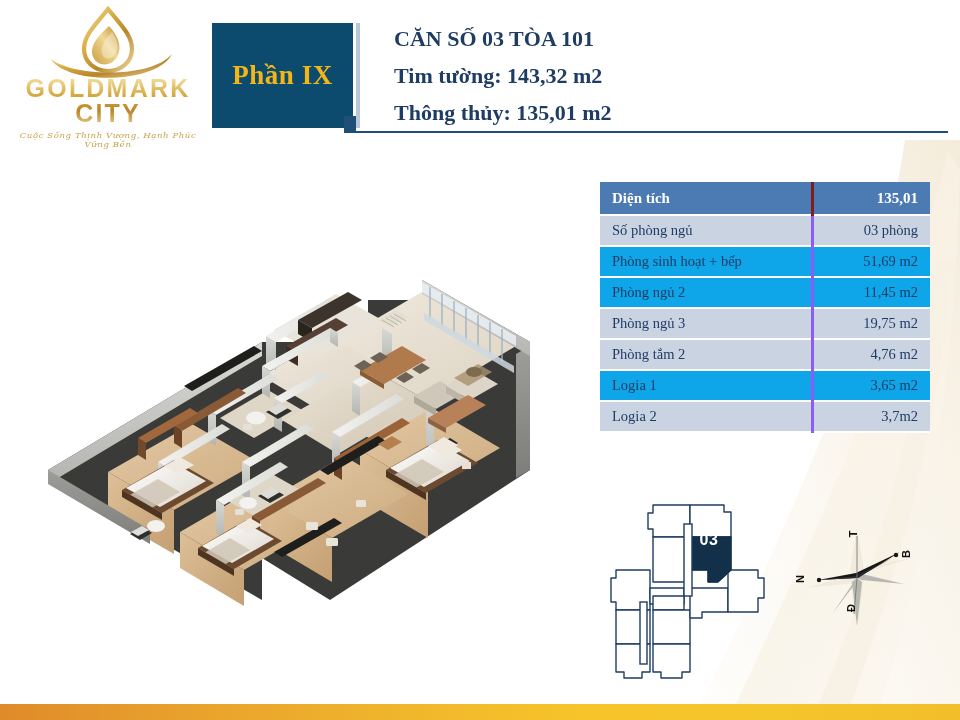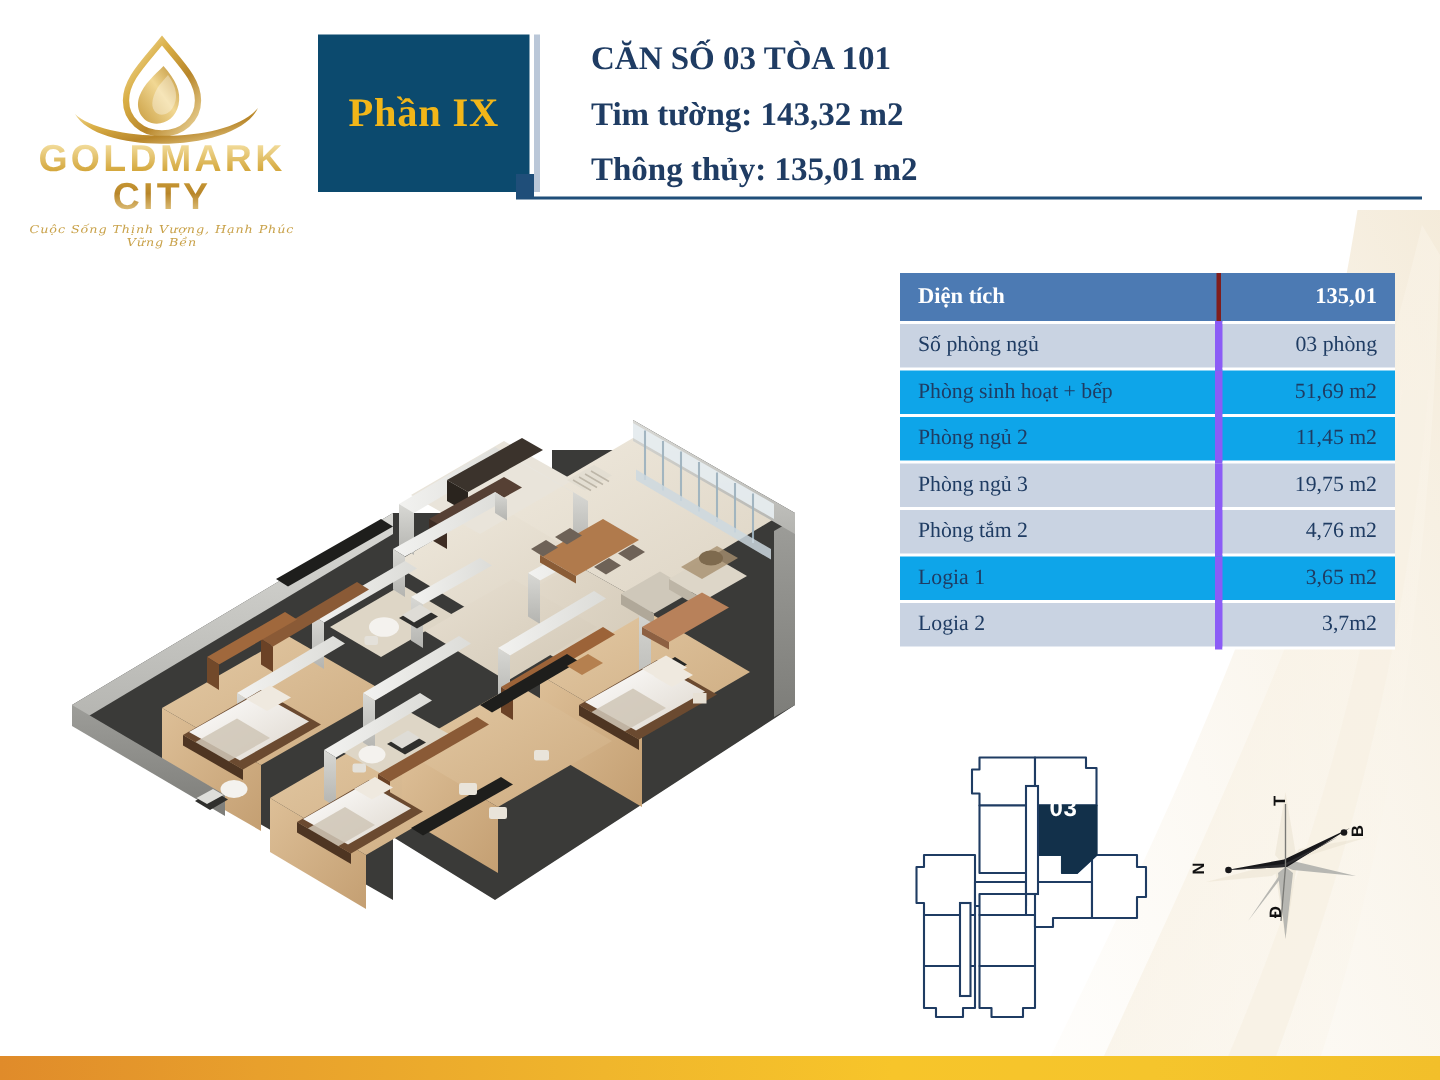--- a/index.html
+++ b/index.html
@@ -47,21 +47,21 @@
     left: 0;
     top: 0;
     width: 960px;
     height: 146px;
     z-index: 4;
   }
 
   #logo-block {
     position: absolute;
     left: 8px;
-    top: 22px;
+    top: 4px;
     width: 200px;
     height: 122px;
     text-align: center;
   }
   #logo-mark {
     width: 200px;
     height: 74px;
     display: block;
   }
   #logo-wordmark {
@@ -187,21 +187,21 @@
     height: 33px;
   }
   #spec-table tr.hdr td.v {
     border-left: 3px solid #7f1d1d;
     margin-left: 40px;
   }
   #spec-table tr.r-odd td { background: #c9d3e2; margin-top: 47px; }
   #spec-table tr.r-even td { background: #0ea5e9; }
   #spec-table td.v {
     text-align: right;
-    border-left: 5px solid #8b5cf6;
+    border-left: 3px solid #8b5cf6;
   }
   #spec-table tr td { border-bottom: 2px solid #ffffff; }
 
   
   #keymap {
     position: absolute;
     left: 598px;
     top: 492px;
     width: 190px;
     height: 190px;

